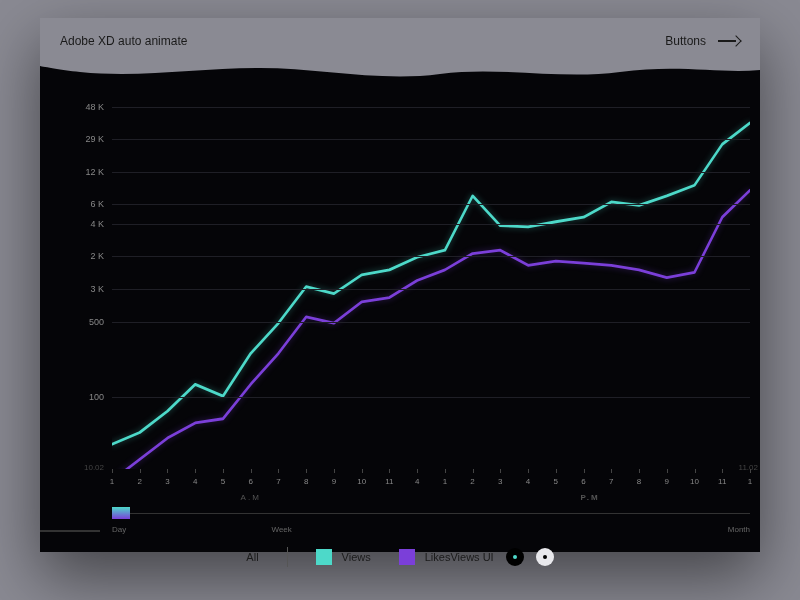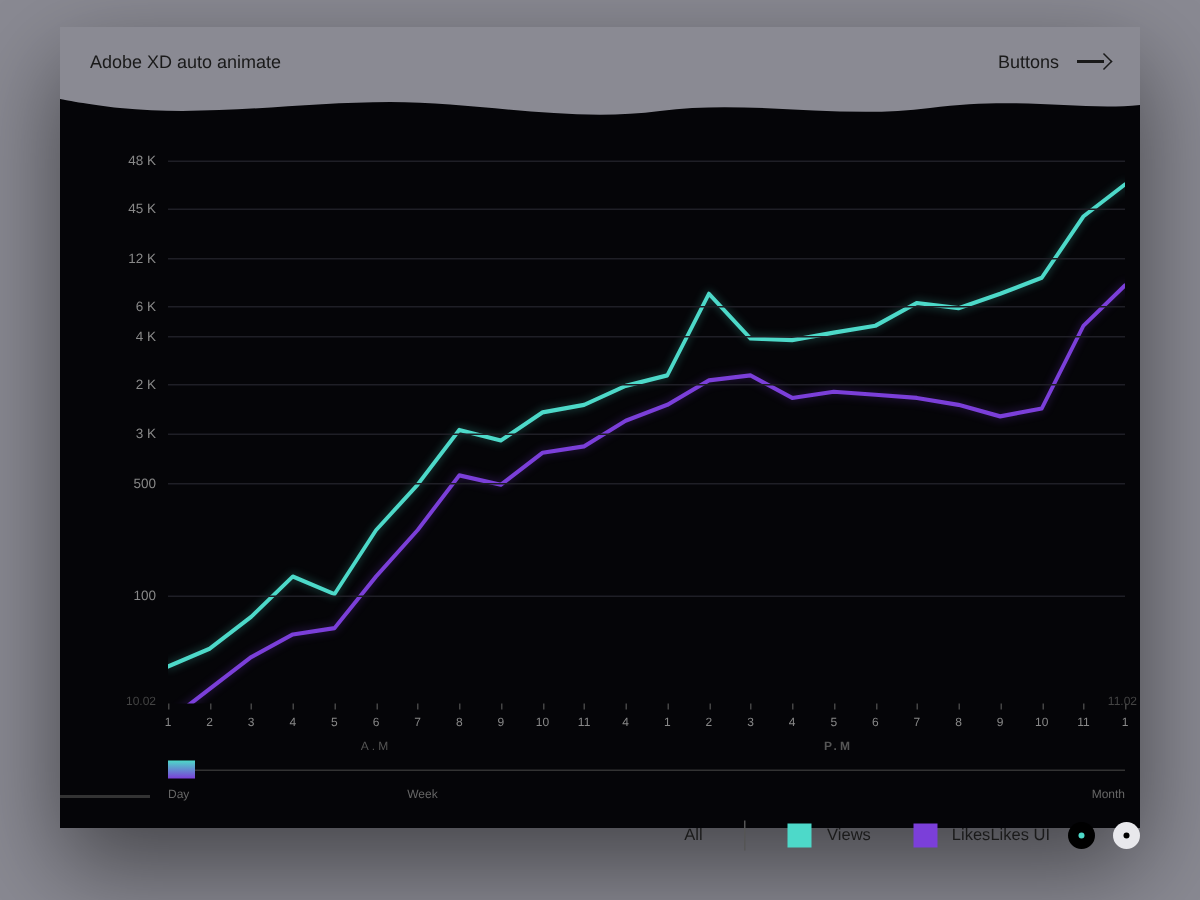--- a/index.html
+++ b/index.html
@@ -190,21 +190,21 @@
       top: 18px;
     }
     .bottom-bar {
       position: absolute;
       left: 40px;
       right: 40px;
       bottom: 18px;
       height: 50px;
       display: flex;
       align-items: center;
-      justify-content: flex-end;
+      justify-content: center;
     }
     .legend {
       display: flex;
       align-items: center;
       gap: 28px;
     }
     .legend-item {
       display: flex;
       align-items: center;
       gap: 10px;
@@ -300,21 +300,21 @@
   </div>
 
   <svg class="wave-wrap" viewBox="0 0 720 40" preserveAspectRatio="none">
     <path d="M0,0 L720,0 L720,18 C680,22 640,12 580,20 C520,28 460,14 400,22 C340,30 280,16 220,16 C160,16 100,26 40,20 C20,18 0,14 0,14 Z" fill="#8a8a93"></path>
   </svg>
 
 
   <div class="chart-area">
     <div class="y-axis">
         <div class="y-tick" style="top: 10.5119px;">48 K</div>
-        <div class="y-tick" style="top: 43.1647px;">45 K</div>
+        <div class="y-tick" style="top: 43.1647px;">29 K</div>
         <div class="y-tick" style="top: 75.8176px;">12 K</div>
         <div class="y-tick" style="top: 108.47px;">6 K</div>
         <div class="y-tick" style="top: 127.571px;">4 K</div>
         <div class="y-tick" style="top: 160.224px;">2 K</div>
         <div class="y-tick" style="top: 192.877px;">3 K</div>
         <div class="y-tick" style="top: 225.53px;">500</div>
         <div class="y-tick" style="top: 301.347px;">100</div>
       </div>
     <div class="plot">
       <svg class="lines" viewBox="0 0 638 334" preserveAspectRatio="none">
@@ -365,21 +365,21 @@
         <div class="x-tick" style="left: 527.043px;">8</div>
         <div class="x-tick-mark" style="left: 554.783px;"></div>
         <div class="x-tick" style="left: 554.783px;">9</div>
         <div class="x-tick-mark" style="left: 582.522px;"></div>
         <div class="x-tick" style="left: 582.522px;">10</div>
         <div class="x-tick-mark" style="left: 610.261px;"></div>
         <div class="x-tick" style="left: 610.261px;">11</div>
         <div class="x-tick-mark" style="left: 638px;"></div>
         <div class="x-tick" style="left: 638px;">1</div>
         <div class="x-period" style="left: 138.696px;">A.M</div>
-        <div class="x-period" style="left: 447px; font-weight: bold;">P.M</div>
+        <div class="x-period" style="left: 478px; font-weight: bold;">P.M</div>
         <div class="x-date" style="left: -28px; transform: none;">10.02</div>
         <div class="x-date" style="right: -8px; left: auto; transform: none;">11.02</div>
       </div>
   <div class="grid-line" style="top: 10.5119px;"></div>
       <div class="grid-line" style="top: 43.1647px;"></div>
       <div class="grid-line" style="top: 75.8176px;"></div>
       <div class="grid-line" style="top: 108.47px;"></div>
       <div class="grid-line" style="top: 127.571px;"></div>
       <div class="grid-line" style="top: 160.224px;"></div>
       <div class="grid-line" style="top: 192.877px;"></div>
@@ -407,17 +407,17 @@
     <div class="legend-item">
       <span class="swatch" style="background:#4dd9c9"></span>
       <span>Views</span>
     </div>
     <div class="legend-item">
       <span class="swatch" style="background:#7b3fd9"></span>
       <span>Likes</span>
     </div>
   </div>
   <div class="toggles">
-    <span>Likes UI</span>
+    <span>Views UI</span>
     <span class="toggle-dot toggle-dark"></span>
     <span class="toggle-dot toggle-light"></span>
   </div>
 </div>
 
 </body></html>

